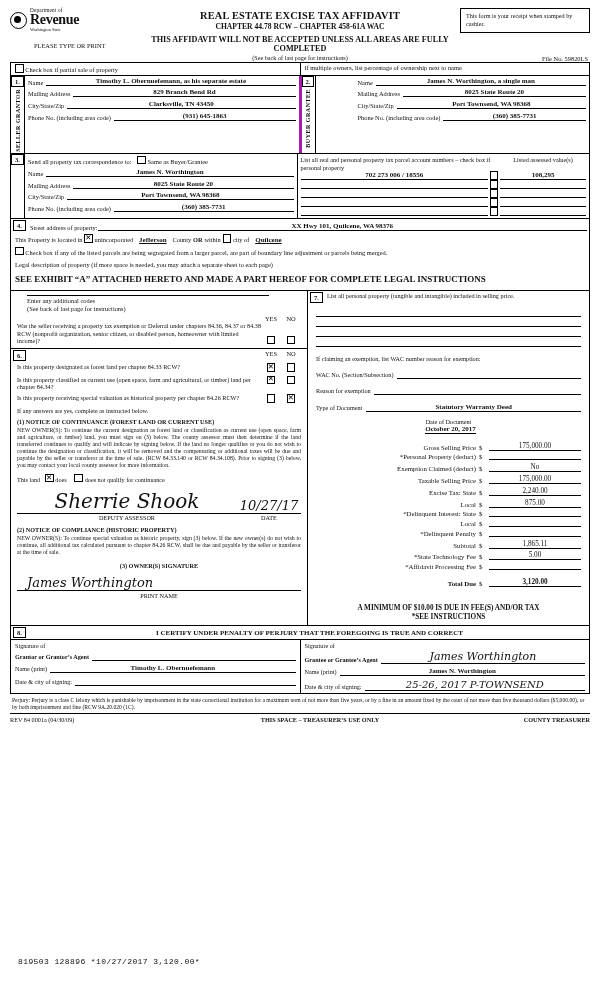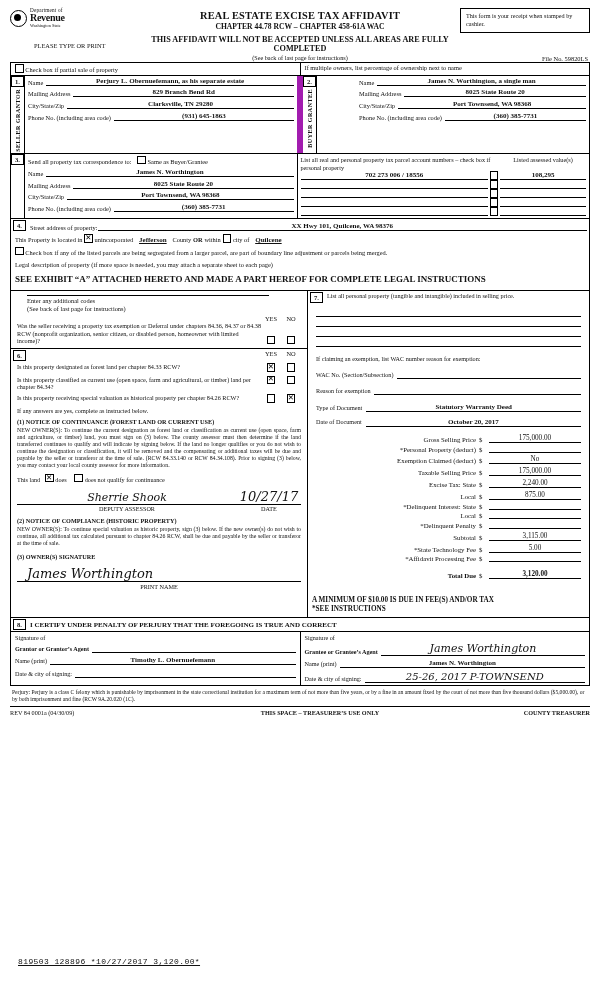--- a/index.html
+++ b/index.html
@@ -50,21 +50,21 @@
   .logo .circ:after {
     content: "";
     position: absolute;
     left: 3px; top: 3px;
     width: 7px; height: 7px;
     border-radius: 50%;
     background: #000;
   }
   .logo .txt { line-height: 1.05; }
   .logo .dep { font-size: 5.2px; letter-spacing: .2px;}
-  .logo .rev { font-size: 10px; font-weight: bold; letter-spacing: -.3px;}
+  .logo .rev { font-size: 14px; font-weight: bold; letter-spacing: -.3px;}
   .logo .sub { font-size: 4.4px; }
   .receipt-box {
     border: 1px solid #000;
     font-size: 6.2px;
     padding: 3px 5px;
     line-height: 1.35;
     width: 118px;
     text-align: left;
   }
   .title-wrap { text-align: center; flex: 1; padding-top: 2px; }
@@ -121,22 +121,22 @@
   table.parcel td { font-size: 6.6px; padding: 0; }
 
   .smalltxt { font-size: 6.2px; line-height: 1.25; }
   .tiny { font-size: 5.8px; line-height: 1.2; }
 
   .moneyline { display: flex; align-items: flex-end; font-size: 6.8px; gap: 3px; padding: 1.4px 0;}
   .moneyline .cap { flex: 1; text-align: right; }
   .moneyline .dol { width: 7px; }
   .moneyline .amt { width: 92px; border-bottom: 1px solid #000; text-align: center; font-size: 7.2px;}
   .footer-note { font-size: 5.6px; line-height: 1.3; }
-  .bottomstamp { font-family: "Liberation Mono", monospace; font-size: 8px; letter-spacing: .4px; text-decoration: underline;}
-  .center { text-align: left; }
+  .bottomstamp { font-family: "Liberation Mono", monospace; font-size: 8px; letter-spacing: .4px;}
+  .center { text-align: center; }
   .b { font-weight: bold; }
   .u { text-decoration: underline; }
 </style>
 </head>
 <body>
 
 <div class="page">
 
   <div class="topbar">
     <div class="logo">
@@ -172,38 +172,38 @@
     <div class="row" style="border-bottom:1px solid #000;">
 
       <div style="flex:1; display:flex;">
         <div style="display:flex; flex-direction:column; align-items:center; width:13px; border-right:1px solid #000;">
           <div class="numbox">1.</div>
           <div class="vert">SELLER GRANTOR</div>
         </div>
         <div style="flex:1;">
           <div class="line">
               <span class="lbl">Name</span>
-            <span class="fill val">Perjury L. Obernuefemann, as his separate estate</span>
+            <span class="fill val">Timothy L. Obernuefemann, as his separate estate</span>
             </div>
           <div class="line">
               <span class="lbl">Mailing Address</span>
             <span class="fill val">829 Branch Bend Rd</span>
             </div>
           <div class="line">
               <span class="lbl">City/State/Zip</span>
-            <span class="fill val">Clarksville, TN 29280</span>
+            <span class="fill val">Clarksville, TN 43450</span>
             </div>
           <div class="line">
               <span class="lbl">Phone No. (including area code)</span>
             <span class="fill val">(931) 645-1863</span>
             </div>
         </div>
       </div>
 
-      <div style="flex:1; display:flex; border-left:6px solid #a21caf;gap:39px;">
+      <div style="flex:1; display:flex; border-left:3px solid #a21caf;gap:39px;">
         <div style="display:flex; flex-direction:column; align-items:center; width:13px; border-right:1px solid #000;">
           <div class="numbox">2.</div>
           <div class="vert">BUYER GRANTEE</div>
         </div>
         <div style="flex:1;">
           <div class="line">
               <span class="lbl">Name</span>
             <span class="fill val">James N. Worthington, a single man</span>
             </div>
           <div class="line">
@@ -368,21 +368,21 @@
         <div style="padding:5px 6px 0;">
           <span class="smalltxt">This land</span>
           <span class="cb x" style="margin-left:3px;"></span>
           <span class="smalltxt">does</span>
           <span class="cb" style="margin-left:6px;"></span>
           <span class="smalltxt">does not qualify for continuance</span>
         </div>
 
         <div style="padding:6px 6px 0; display:flex; align-items:flex-end;">
           <div style="flex:1; border-bottom:1px solid #000; text-align:center;">
-            <span class="hand" style="font-size:11px;margin-top:44px;">Sherrie Shook</span>
+            <span class="hand" style="font-size:20px;margin-top:44px;">Sherrie Shook</span>
           </div>
           <div style="width:64px; border-bottom:1px solid #000; text-align:center;">
             <span class="hand" style="font-size:13px;">10/27/17</span>
           </div>
         </div>
         <div style="display:flex; padding:0 6px;">
           <div style="flex:1; text-align:center;" class="smalltxt">DEPUTY ASSESSOR</div>
           <div style="width:64px; text-align:center;" class="smalltxt">DATE</div>
         </div>
 
@@ -424,21 +424,21 @@
       <div style="padding:8px 8px 0; display:flex; align-items:flex-end;">
         <span class="smalltxt">Reason for exemption</span>
         <span style="flex:1; border-bottom:1px solid #000; margin-left:3px;"></span>
       </div>
 
       <div style="padding:8px 8px 0; display:flex; align-items:flex-end;justify-content:center;">
         <span class="smalltxt">Type of Document</span>
         <span class="val" style="flex:1; border-bottom:1px solid #000; margin-left:4px; text-align:center;">Statutory Warranty Deed</span>
       </div>
 
-      <div style="padding:6px 8px 0; display:flex; align-items:center;">
+      <div style="padding:6px 8px 0; display:flex; align-items:center;flex-direction:column;">
         <span class="smalltxt">Date of Document</span>
         <span class="val" style="flex:1; border-bottom:1px solid #000; margin-left:4px; text-align:center;">October 20, 2017</span>
       </div>
 
       <div style="padding:6px 8px 0;">
         <div class="moneyline">
             <span class="cap">Gross Selling Price</span>
             <span class="dol">$</span>
             <span class="amt">175,000.00</span>
           </div>
@@ -478,21 +478,21 @@
             <span class="amt"></span>
           </div>
         <div class="moneyline">
             <span class="cap">*Delinquent Penalty</span>
             <span class="dol">$</span>
             <span class="amt"></span>
           </div>
         <div class="moneyline">
             <span class="cap">Subtotal</span>
             <span class="dol">$</span>
-            <span class="amt">3,115.00</span>
+            <span class="amt">1,865.11</span>
           </div>
         <div class="moneyline">
             <span class="cap">*State Technology Fee</span>
             <span class="dol">$</span>
             <span class="amt">5.00</span>
           </div>
         <div class="moneyline">
             <span class="cap">*Affidavit Processing Fee</span>
             <span class="dol">$</span>
             <span class="amt"></span>

